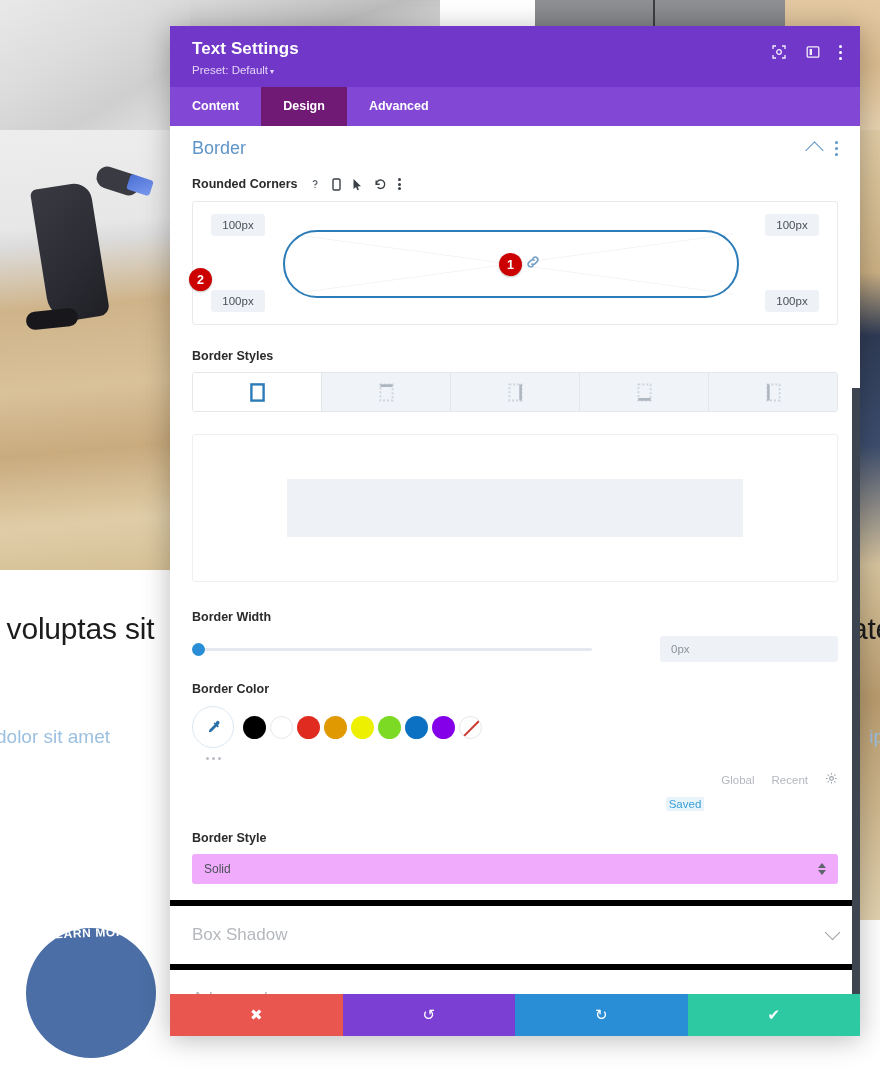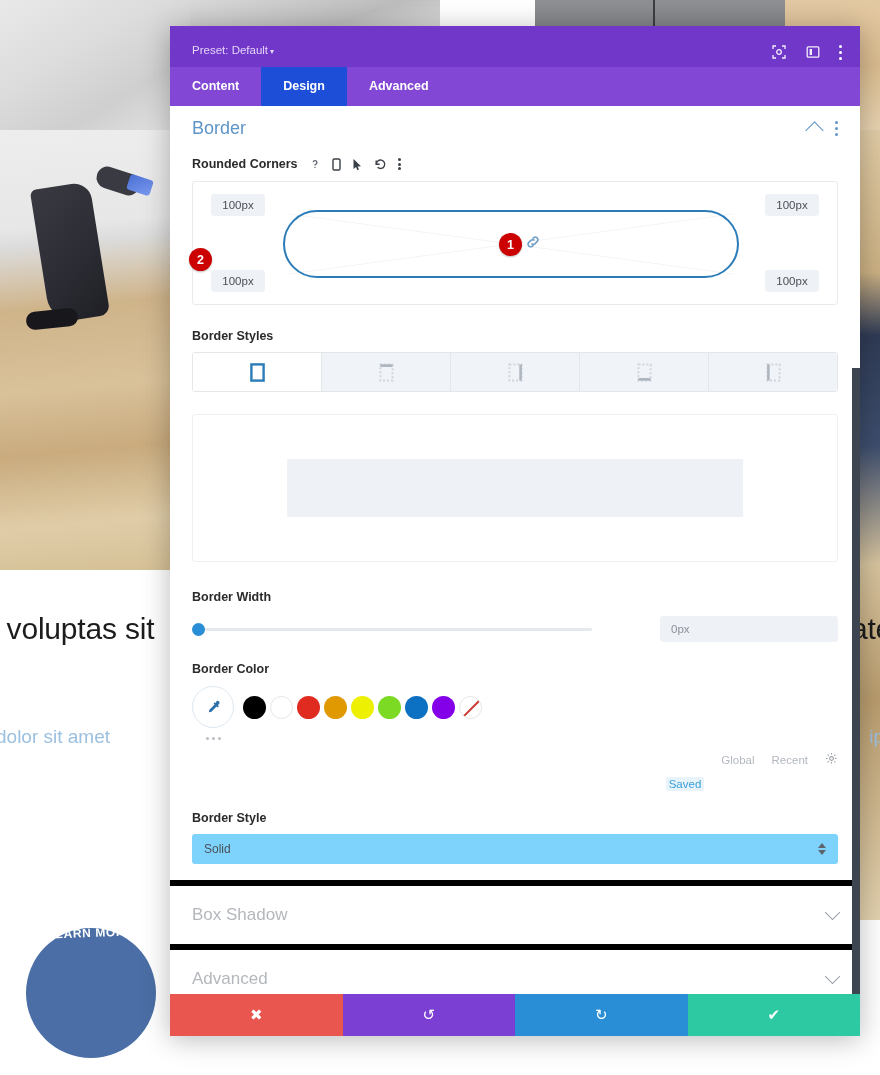--- a/index.html
+++ b/index.html
@@ -83,21 +83,21 @@
   .modal-title { color:#fff; font-size:17px; font-weight:bold; letter-spacing:.1px; }
   .modal-preset { color:#e3d4f7; font-size:11.5px; margin-top:5px; }
   .modal-preset .caret { font-size:8px; margin-left:2px; }
   .header-icons { position:absolute; right:18px; top:18px; display:flex; align-items:center; gap:18px; }
   .hicon { width:16px; height:16px; display:block; opacity:.92; }
   .dots-v { width:3px; height:15px; display:flex; flex-direction:column; justify-content:space-between; align-items:center; }
   .dots-v i { width:3px; height:3px; background:#fff; border-radius:50%; display:block; }
 
   .tabs { background:#8247d4; display:flex; flex:none; }
   .tab { padding:12px 22px 13px; color:#fff; font-size:12.5px; font-weight:bold; cursor:pointer; }
-  .tab.active { background:#1d4ed8; }
+  .tab.active { background:#701a75; }
 
   .modal-body { flex:1; overflow:hidden; position:relative; background:#fff; }
 
   .scroll-track { position:absolute; right:0; top:262px; width:8px; height:660px; background:#3d4550; }
 
   .section-border { padding:12px 22px 0; }
   .sec-head { display:flex; align-items:center; justify-content:space-between; padding:0 0 18px; }
   .sec-title { font-size:18px; color:#5f94c7; font-weight:normal; }
   .sec-tools { display:flex; align-items:center; gap:14px; color:#5f94c7; }
   .chev-up { width:13px; height:13px; border-left:1.6px solid #5f94c7; border-top:1.6px solid #5f94c7;
@@ -166,21 +166,21 @@
                        background:#cc3a33; transform:rotate(-45deg); }
 
   .dots-h { display:flex; gap:3px; margin:9px 0 0 14px; }
   .dots-h i { width:3px; height:3px; background:#b9bec5; border-radius:50%; display:block; }
 
   .palette-footer { display:flex; align-items:center; justify-content:flex-end; gap:17px; margin-top:-11px; }
   .pf-tab { font-size:11.5px; color:#b3b8bf; cursor:pointer; }
   .pf-tab.active { color:#3aa0d8; background:#e8f3fa; padding:1px 3px; border-radius:2px;margin-top:48px; }
 
   .select-label { font-size:12.5px; color:#2b2b2b; font-weight:bold; margin:20px 0 9px; }
-  .select-box { height:30px; background:#7dd3fc; border-radius:3px; display:flex; align-items:center;
+  .select-box { height:30px; background:#f0abfc; border-radius:3px; display:flex; align-items:center;
                 padding:0 12px; font-size:12px; color:#4b5058; position:relative; cursor:pointer; }
   .sel-arrows { margin-left:auto; display:flex; flex-direction:column; gap:2px; }
   .sel-arrows .up { width:0;height:0;border-left:4px solid transparent;border-right:4px solid transparent;border-bottom:5px solid #5e646c; }
   .sel-arrows .dn { width:0;height:0;border-left:4px solid transparent;border-right:4px solid transparent;border-top:5px solid #5e646c; }
 
   .collapsed { border-top:6px solid #000000; padding:19px 22px; display:flex; align-items:center;
                justify-content:space-between; cursor:pointer; }
   .collapsed-title { font-size:17px; color:#b4b8bd; }
   .chev-dn { width:11px; height:11px; border-right:1.6px solid #9aa0a7; border-bottom:1.6px solid #9aa0a7;
              transform:rotate(45deg); margin-bottom:5px; }
@@ -215,20 +215,21 @@
   <div class="bg-sub">dolor sit amet</div>
   <div class="bg-sub-right">ip</div>
 
   <div class="learn-circle"></div>
   <div class="learn-text">LEARN MORE</div>
 </div>
 
 <div id="modal">
 
   <div class="modal-header">
+    <div class="modal-title">Text Settings</div>
     <div class="modal-preset">
       <span>Preset: Default</span><span class="caret">▾</span>
     </div>
     <div class="header-icons">
       <span>
         <svg class="hicon" viewBox="0 0 16 16" fill="none" stroke="#fff" stroke-width="1.3">
           <path d="M2 5V2h3M14 5V2h-3M2 11v3h3M14 11v3h-3"></path>
             <circle cx="8" cy="8" r="2.3"></circle>
         </svg>
       </span>

